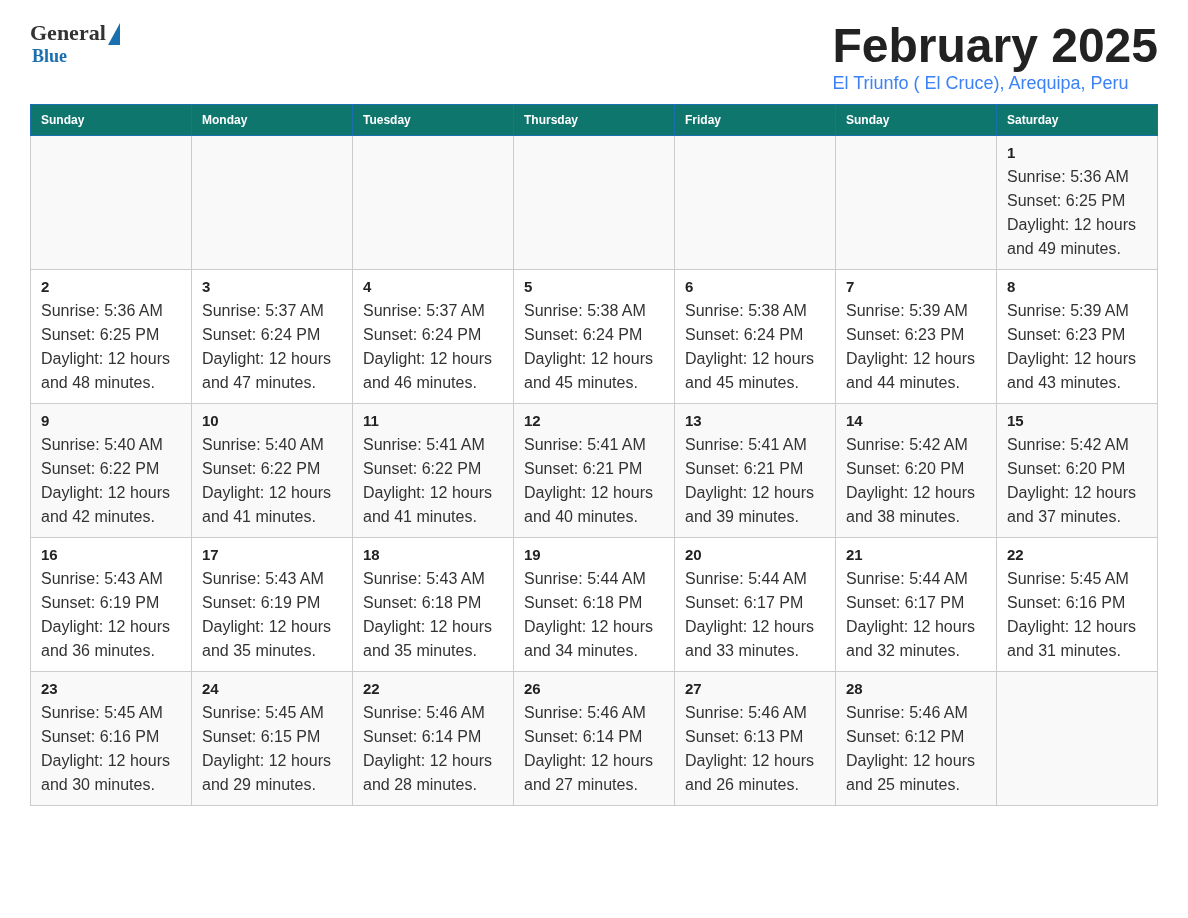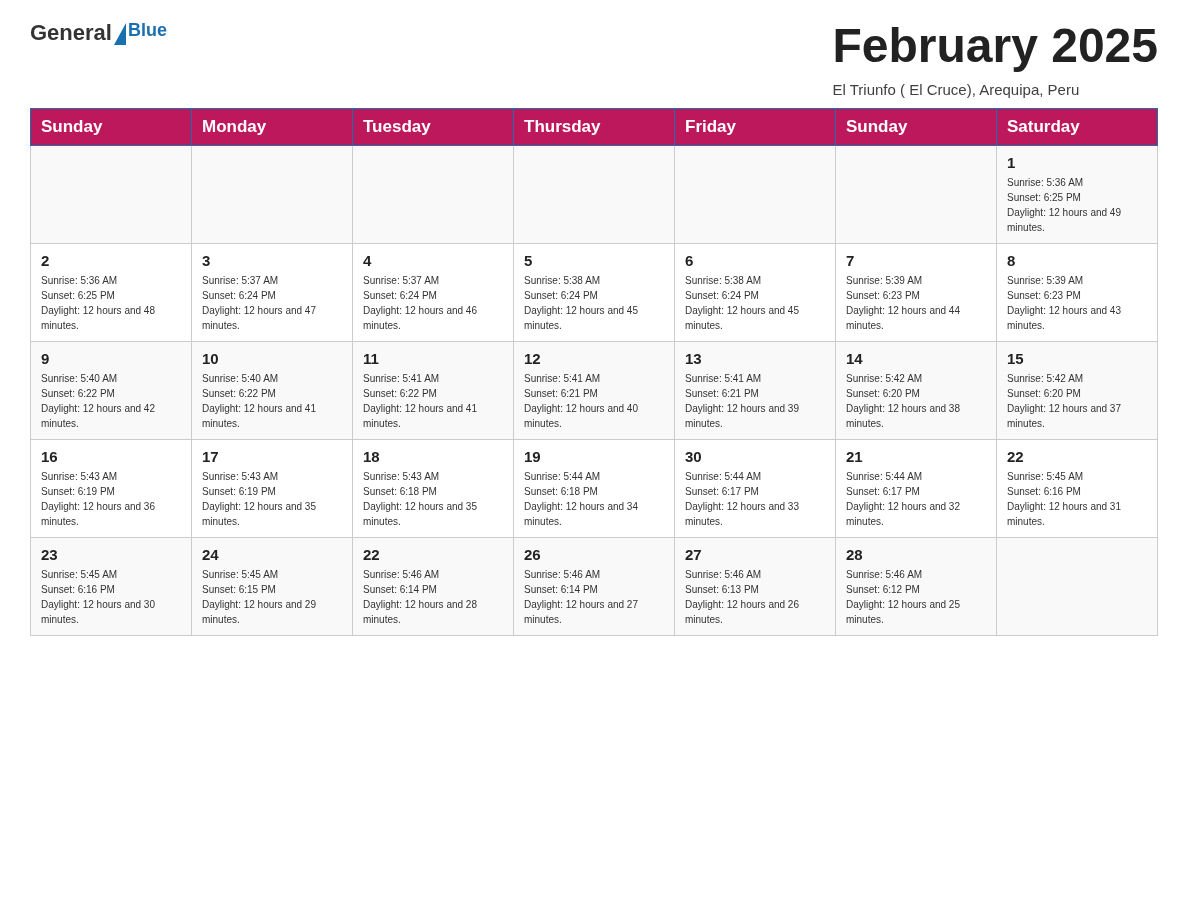--- a/index.html
+++ b/index.html
@@ -11,22 +11,23 @@
       min-height: 918px;
     }
     .header {
       display: flex;
       justify-content: space-between;
       align-items: flex-start;
       margin-bottom: 10px;
     }
     .logo {
       display: flex;
-      flex-direction: row;
+      flex-direction: column;
       align-items: flex-start;
+      font-family: Liberation Serif, serif;
     }
     .logo-top {
       display: flex;
       align-items: center;
     }
     .logo-general {
       font-size: 22px;
       font-weight: bold;
       color: #333;
     }
@@ -46,35 +47,35 @@
     }
     .title-section {
     }
     .calendar-title {
       font-size: 48px;
       font-weight: bold;
       color: #222;
       line-height: 1.1;
     }
     .calendar-subtitle {
-      font-size: 15px;
-      color: #404040;
-      margin-top: 8px;
+      font-size: 18px;
+      color: #3b82f6;
+      margin-top: 0;
     }
     .calendar {
       width: 100%;
       border-collapse: collapse;
       margin-top: 10px;
     }
     .calendar thead th {
-      background-color: #be185d;
+      background-color: #0f766e;
       color: #fff;
       padding: 8px 10px;
       text-align: left;
-      font-size: 17px;
+      font-size: 12px;
       font-weight: bold;
       border: 1px solid #1a6faf;
     }
     .calendar tbody td {
       vertical-align: top;
       padding: 8px 10px;
       border: 1px solid #ccc;
       width: calc(100% / 7);
       min-height: 110px;
     }
@@ -84,21 +85,21 @@
     .calendar tbody tr:nth-child(odd) td {
       background: #f9f9f9;
     }
     .day-number {
       font-size: 15px;
       font-weight: bold;
       color: #222;
       margin-bottom: 4px;
     }
     .day-info {
-      font-size: 10px;
+      font-size: 16px;
       color: #333;
       line-height: 1.5;
     }
     .empty-cell {
       background: #fff;
     }
     .row-separator td {
       border-top: 2px solid #1a6faf;
     }
   </style>
@@ -215,21 +216,21 @@
         </td>
         <td>
           <div class="day-number">18</div>
           <div class="day-info">Sunrise: 5:43 AM<br>Sunset: 6:18 PM<br>Daylight: 12 hours and 35 minutes.</div>
         </td>
         <td>
           <div class="day-number">19</div>
           <div class="day-info">Sunrise: 5:44 AM<br>Sunset: 6:18 PM<br>Daylight: 12 hours and 34 minutes.</div>
         </td>
         <td>
-          <div class="day-number">30</div>
+          <div class="day-number">20</div>
           <div class="day-info">Sunrise: 5:44 AM<br>Sunset: 6:17 PM<br>Daylight: 12 hours and 33 minutes.</div>
         </td>
         <td>
           <div class="day-number">21</div>
           <div class="day-info">Sunrise: 5:44 AM<br>Sunset: 6:17 PM<br>Daylight: 12 hours and 32 minutes.</div>
         </td>
         <td>
           <div class="day-number">22</div>
           <div class="day-info">Sunrise: 5:45 AM<br>Sunset: 6:16 PM<br>Daylight: 12 hours and 31 minutes.</div>
         </td>

